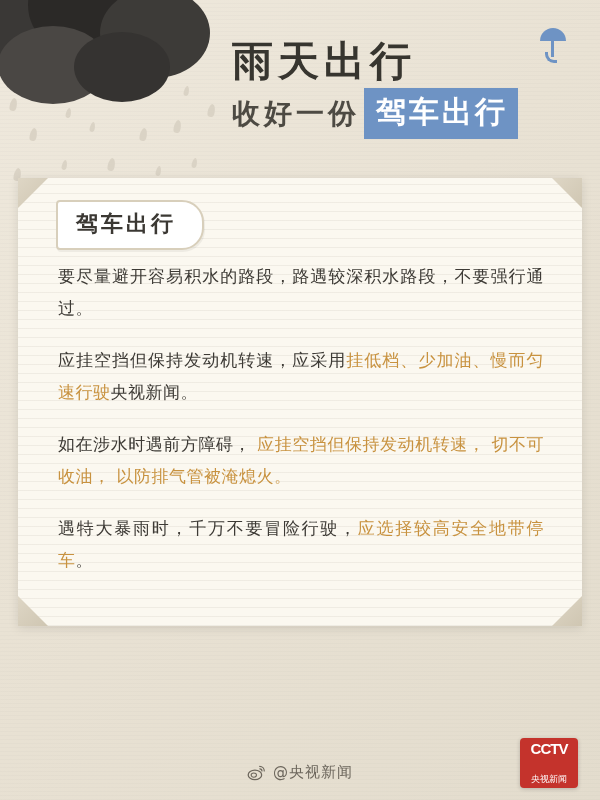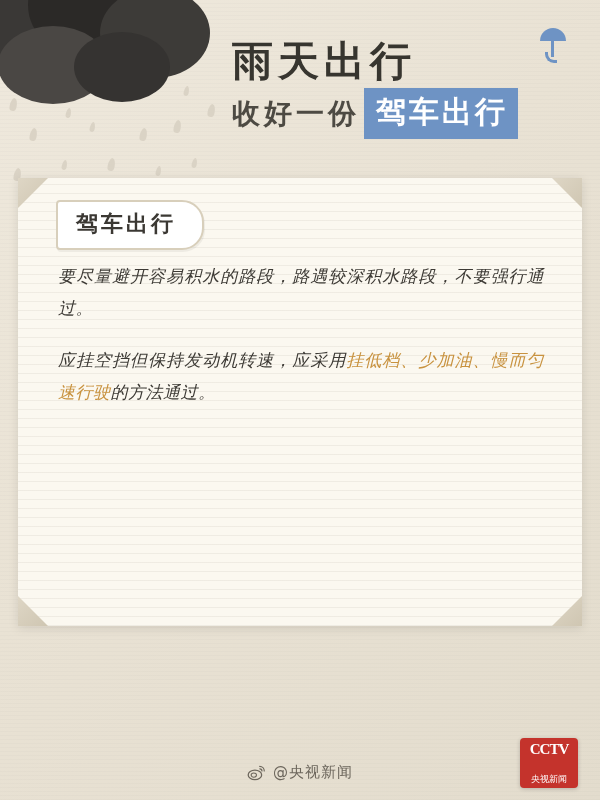--- a/index.html
+++ b/index.html
@@ -171,21 +171,20 @@
     width: 486px;
   }
   .para {
     font-family: "DejaVu Sans", "Liberation Sans", sans-serif;
     font-size: 17px;
     line-height: 32px;
     color: #3d3a35;
     margin-bottom: 20px;
     letter-spacing: 0.5px;
     text-align: justify;
-    font-style: italic;
   }
   .hl { color: #c8923f; }
 
   
   .footer {
     position: absolute;
     left: 0;
     bottom: 18px;
     width: 600px;
     display: flex;
@@ -211,21 +210,21 @@
     height: 50px;
     background: #c4332c;
     border-radius: 4px;
     display: flex;
     flex-direction: column;
     align-items: center;
     justify-content: center;
     box-shadow: 0 1px 4px rgba(0,0,0,0.2);
   }
   .cctv-logo .mark {
-    font-family: Liberation Serif, serif;
+    font-family: Liberation Sans, sans-serif;
     font-size: 15px;
     font-weight: bold;
     color: #ffffff;
     letter-spacing: -1px;
     line-height: 16px;
   }
   .cctv-logo .sub {
     font-family: "DejaVu Sans", "Liberation Sans", sans-serif;
     font-size: 9px;
     color: #ffffff;
@@ -285,21 +284,23 @@
     <div class="corner tr"></div>
     <div class="corner bl"></div>
     <div class="corner br"></div>
 
     <div class="section-tag">
       <span>驾车出行</span>
     </div>
 
     <div class="content" id="content">
         <div class="para"><span>要尽量避开容易积水的路段，路遇较深积水路段，不要强行通过。</span></div>
-        <div class="para"><span>应挂空挡但保持发动机转速，应采用</span><span class="hl" style="color: rgb(200, 146, 63);">挂低档、少加油、慢而匀速行驶</span><span>的方法通过。</span></div>
+        <div class="para"><span>应挂空挡但保持发动机转速，应采用</span><span class="hl" style="color: rgb(200, 146, 63);">挂低档、少加油、慢而匀速行驶</span><span>央视新闻。</span></div>
+        <div class="para"><span>如在涉水时遇前方障碍，</span><span class="hl" style="color: rgb(200, 146, 63);"> 应挂空挡但保持发动机转速，</span><span class="hl" style="color: rgb(200, 146, 63);"> 切不可收油，</span><span class="hl" style="color: rgb(200, 146, 63);"> 以防排气管被淹熄火。</span></div>
+        <div class="para"><span>遇特大暴雨时，千万不要冒险行驶，</span><span class="hl" style="color: rgb(200, 146, 63);">应选择较高安全地带停车</span><span>。</span></div>
       </div>
   </div>
 
   <div class="footer">
     <svg class="weibo-icon" viewBox="0 0 24 24">
       <ellipse cx="10" cy="15" rx="8.5" ry="6" fill="none" stroke="#6d675d" stroke-width="1.6"></ellipse>
       <ellipse cx="8.6" cy="15.3" rx="3.4" ry="2.6" fill="none" stroke="#6d675d" stroke-width="1.3"></ellipse>
       <path d="M16 4.2c3.2 0 5.8 2.6 5.8 5.8" fill="none" stroke="#6d675d" stroke-width="1.5" stroke-linecap="round"></path>
       <path d="M16.2 7.4c1.5 0 2.7 1.2 2.7 2.7" fill="none" stroke="#6d675d" stroke-width="1.5" stroke-linecap="round"></path>
     </svg>

